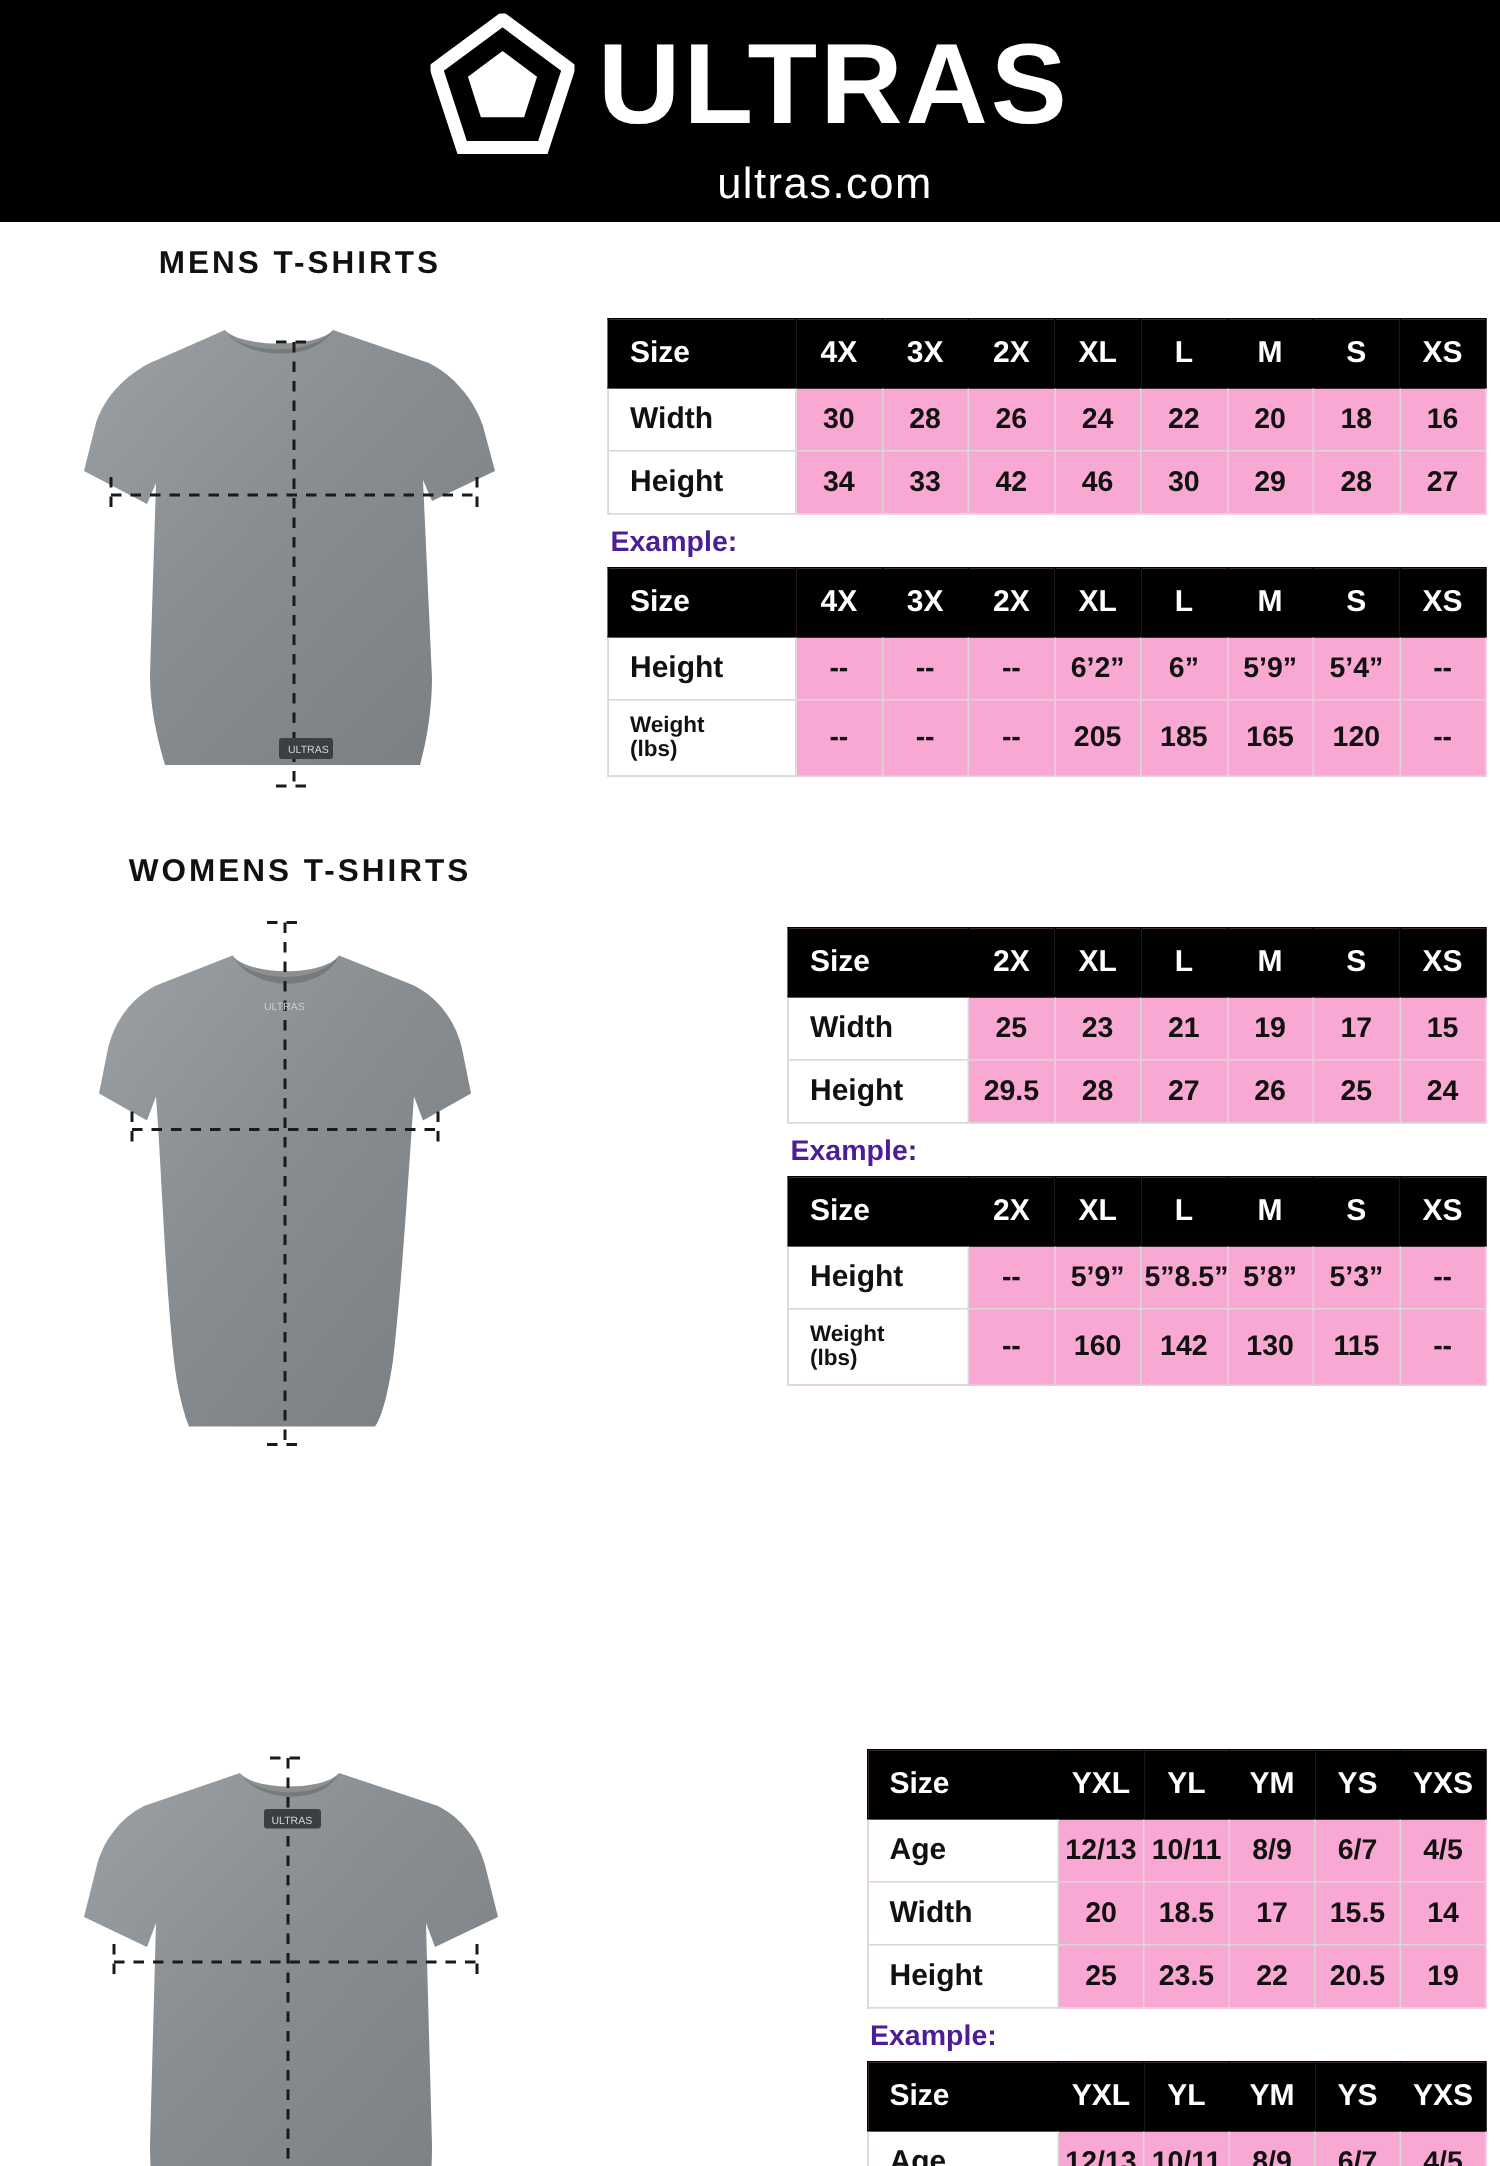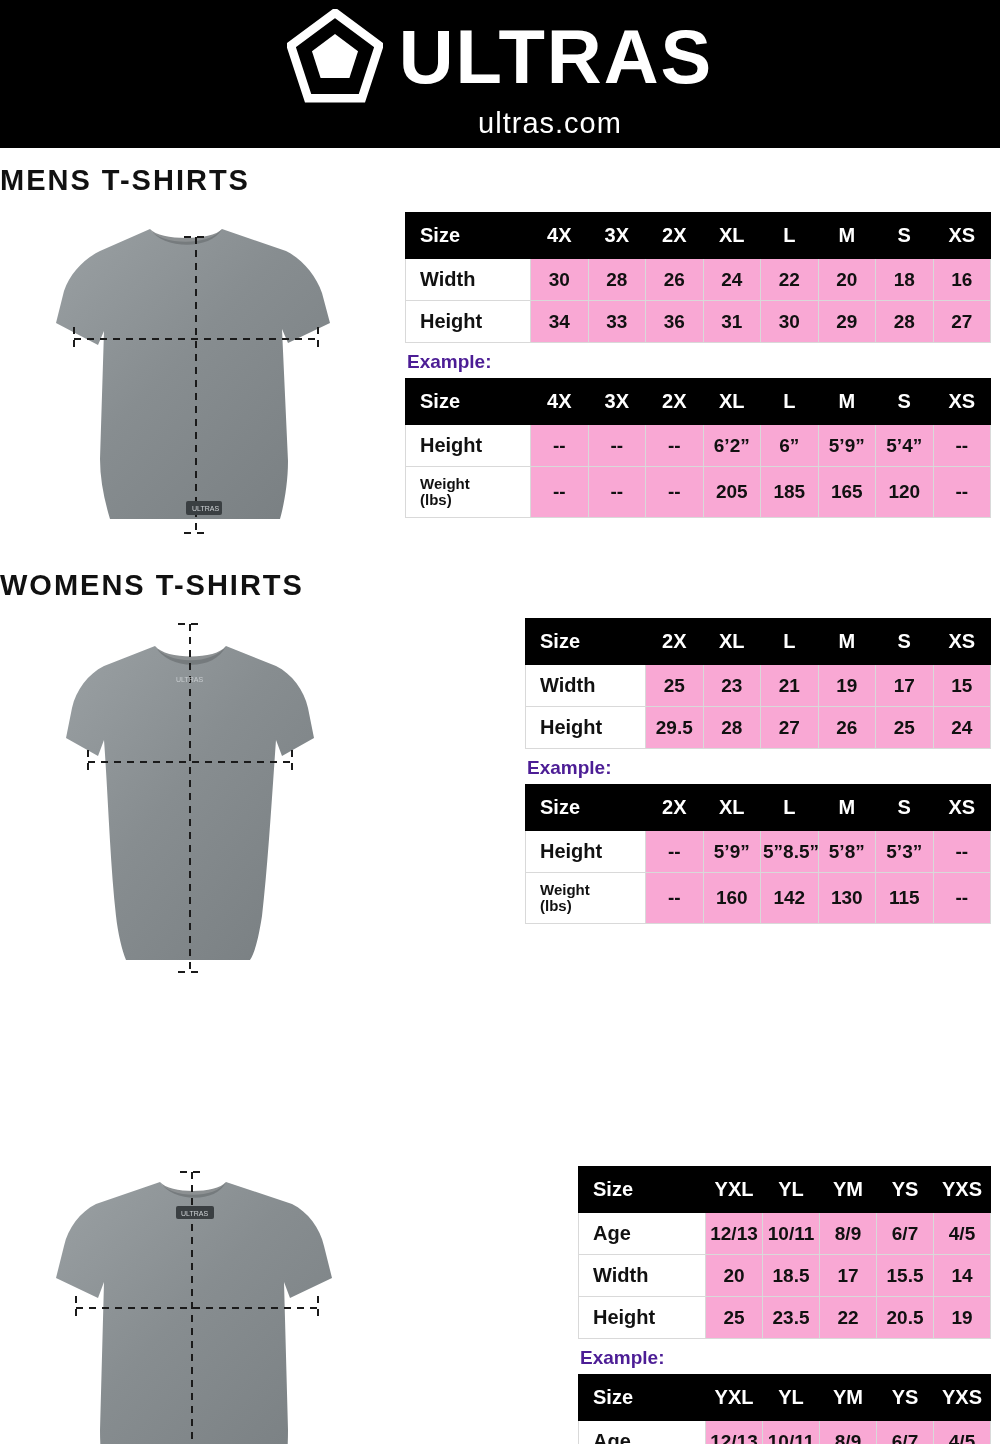--- a/index.html
+++ b/index.html
@@ -25,23 +25,23 @@
     line-height: 1; font-family: "Liberation Sans", sans-serif;
   }
   .brand-sub {
     color: #fff; font-size: 29px; letter-spacing: 1px; margin-top: 2px;
     margin-left: 100px;
   }
 
   
   .section { position: relative; width: 100%; }
   .sec-title {
-    font-size: 29px; font-weight: bold; letter-spacing: 2px;
+    font-size: 21px; font-weight: bold; letter-spacing: 2px;
     font-family: "Liberation Sans", sans-serif;
-    color: #111; 
+    color: #111; text-align: center;
   }
 
   .shirt-col { position: absolute; }
   .table-col { position: absolute; }
 
   
   table.sz {
     border-collapse: collapse;
     background: #f9a8d4;
     table-layout: fixed;
@@ -158,22 +158,22 @@
             <td>24</td>
             <td>22</td>
             <td>20</td>
             <td>18</td>
             <td>16</td>
           </tr>
           <tr>
             <th class="lbl">Height</th>
             <td>34</td>
             <td>33</td>
-            <td>36</td>
-            <td>31</td>
+            <td>42</td>
+            <td>46</td>
             <td>30</td>
             <td>29</td>
             <td>28</td>
             <td>27</td>
           </tr>
         </tbody>
       </table>
 
       <div class="example-label">Example:</div>
 

